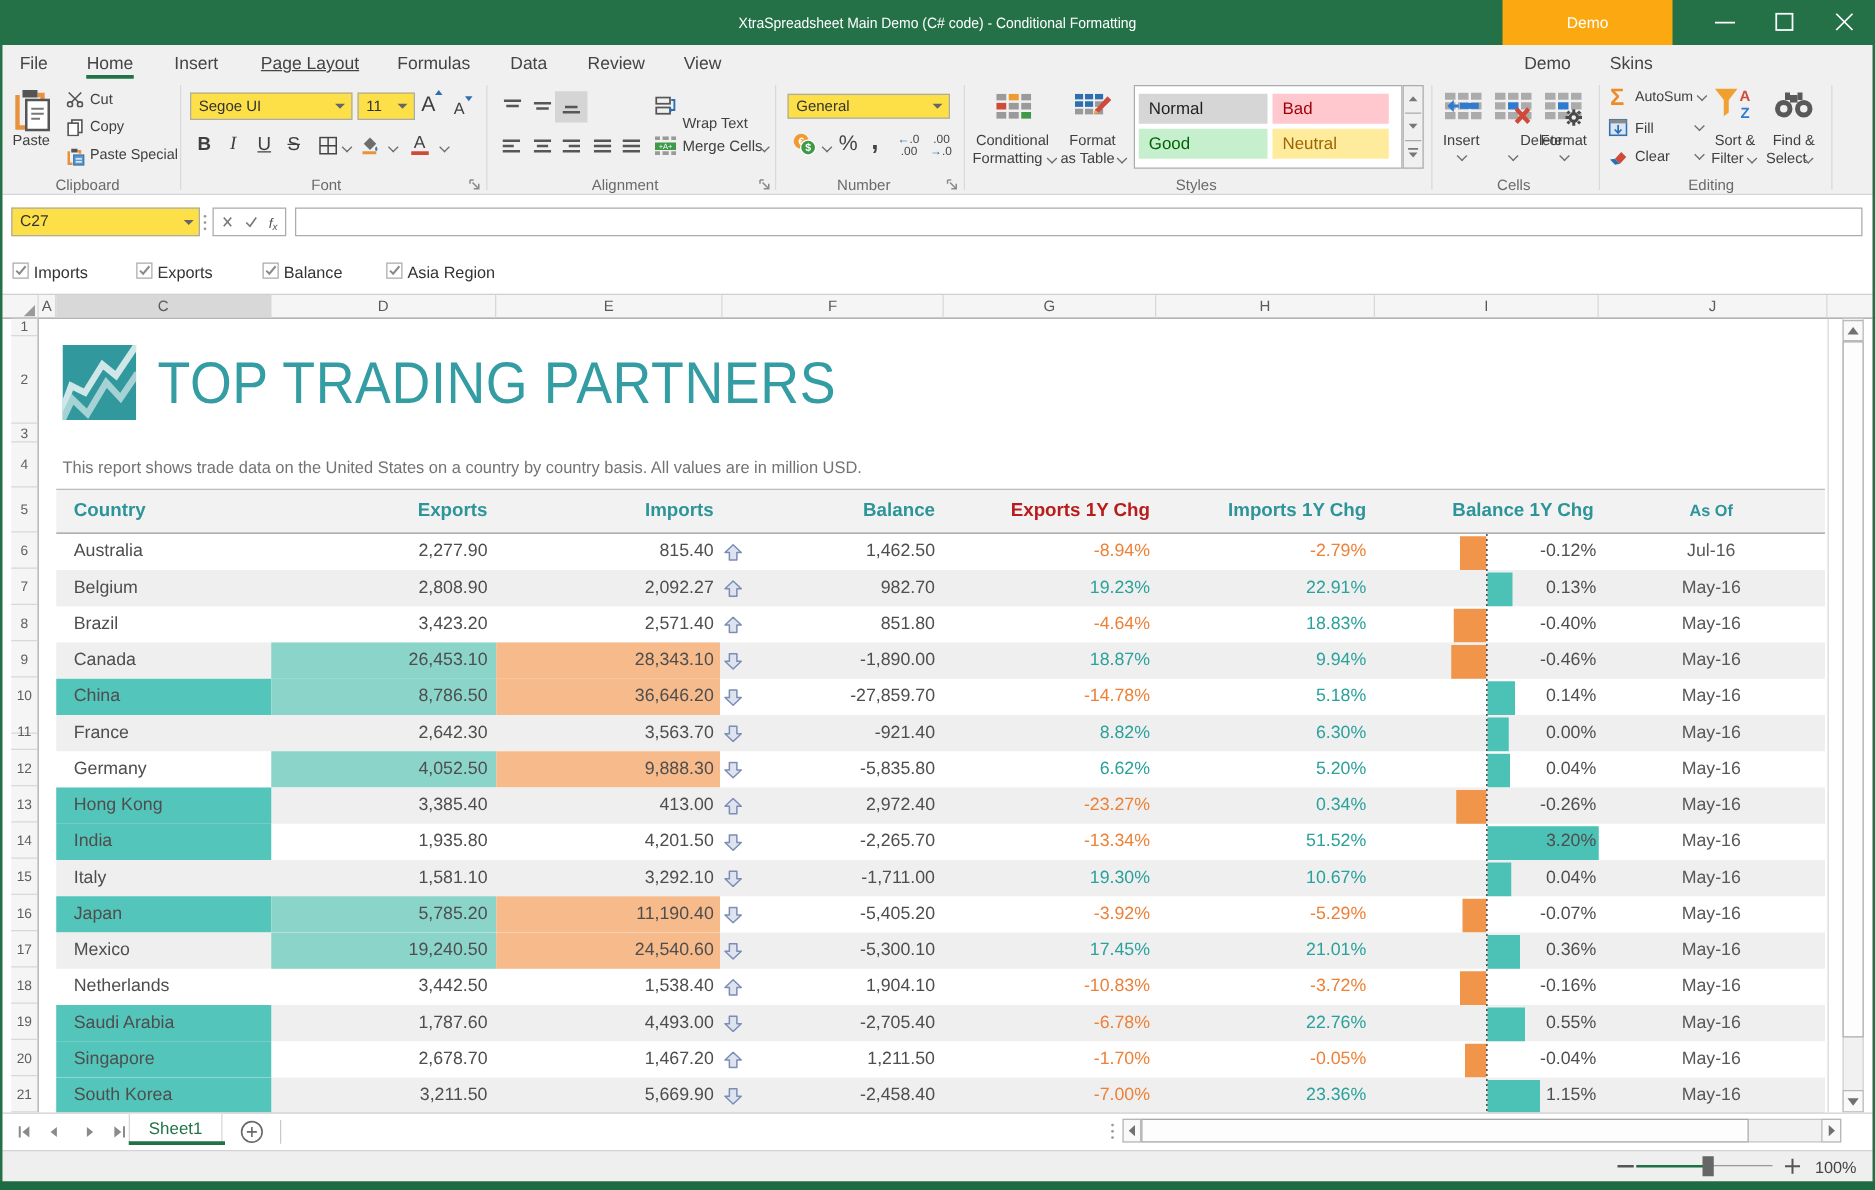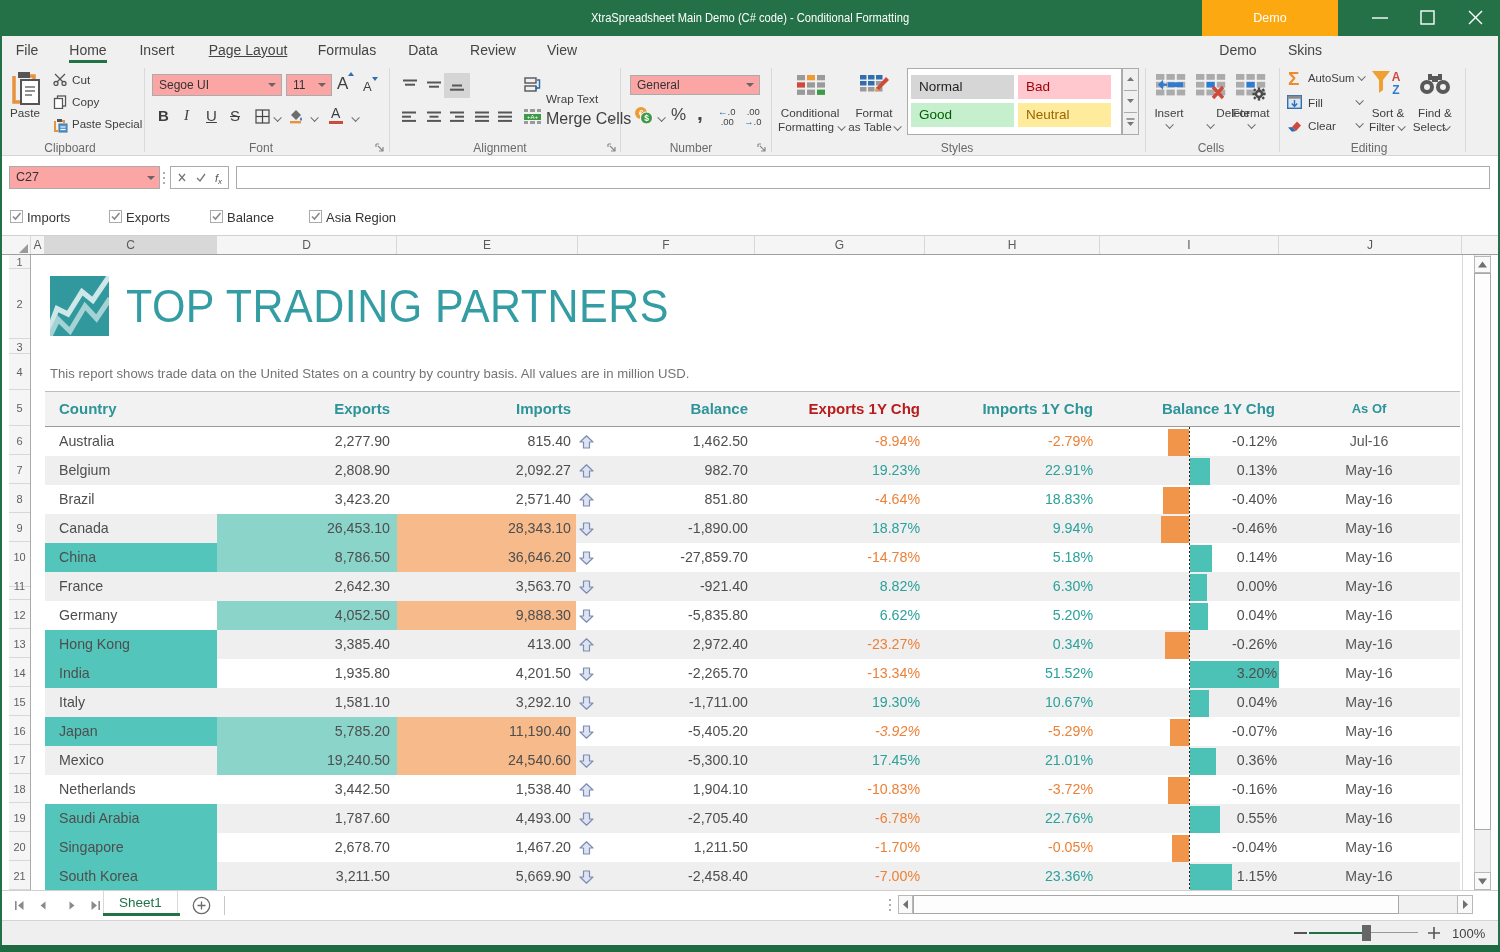--- a/index.html
+++ b/index.html
@@ -5,21 +5,21 @@
 html,body{width:1500px;height:952px;overflow:hidden;background:#fff;}
 #w{position:relative;width:1500px;height:952px;overflow:hidden;background:#fff;}
 .ab{position:absolute;}
 .tb{position:absolute;left:0;top:0;width:1500px;height:36px;background:#247148;}
 .tabrow{position:absolute;left:2px;top:36px;width:1496px;height:28px;background:#f0f0f0;}
 .ribbon{position:absolute;left:2px;top:64px;width:1496px;height:92px;background:#f0f0f0;border-bottom:1px solid #d5d5d5;}
 .gsep{position:absolute;top:68px;width:1px;height:84px;background:#d9d9d9;}
 .glabel{position:absolute;top:141px;font-size:12px;color:#6a6a6a;text-align:center;white-space:nowrap;}
 .tab{position:absolute;top:36px;height:28px;line-height:28px;font-size:14px;color:#444;text-align:center;white-space:nowrap;}
 .btnlbl{font-size:11.7px;color:#404040;white-space:nowrap;}
-.combo{position:absolute;background:#fca5a5;border:1px solid #ababab;font-size:12px;color:#333;}
+.combo{position:absolute;background:#fde047;border:1px solid #ababab;font-size:12px;color:#333;}
 .carr{position:absolute;width:0;height:0;border-left:4px solid transparent;border-right:4px solid transparent;border-top:4px solid #666;}
 .dn{position:absolute;width:7px;height:4px;}
 .dn:before{content:"";position:absolute;left:0;top:0;width:5px;height:5px;border-right:1.5px solid #6d6d6d;border-bottom:1.5px solid #6d6d6d;transform:rotate(45deg);transform-origin:60% 60%;}
 .fbar{position:absolute;left:2px;top:157px;width:1496px;height:77px;background:#fff;}
 .colhdr{position:absolute;left:2px;top:235px;width:1496px;height:20px;background:#f5f5f5;border-top:1px solid #d0d0d0;border-bottom:1px solid #9f9f9f;}
 .chcell{position:absolute;top:236px;height:18px;line-height:18px;text-align:center;font-size:12px;color:#5a5a5a;border-right:1px solid #d8d8d8;}
 .rowhdr{position:absolute;left:9px;top:255px;width:22px;height:635px;background:#f5f5f5;border-right:1px solid #ababab;}
 .rh{position:absolute;left:9px;width:21px;text-align:center;font-size:11px;color:#5f5f5f;border-bottom:1px solid #d8d8d8;}
 .cell{position:absolute;font-size:14.2px;color:#4e4e4e;white-space:nowrap;}
 .num{text-align:right;}
@@ -184,21 +184,21 @@
 <svg class="ab" style="left:524px;top:109px;" width="17" height="15">
       <rect x="0" y="0" width="4" height="3" fill="#9a9a9a"></rect>
       <rect x="6" y="0" width="5" height="3" fill="#9a9a9a"></rect>
       <rect x="13" y="0" width="4" height="3" fill="#9a9a9a"></rect>
       <rect x="0" y="5" width="17" height="6" fill="#3e9948"></rect>
       <text x="8.5" y="10" font-size="6" fill="#fff" text-anchor="middle" font-family="Liberation Sans">+A+</text>
       <rect x="0" y="12" width="4" height="3" fill="#9a9a9a"></rect>
       <rect x="6" y="12" width="5" height="3" fill="#9a9a9a"></rect>
       <rect x="13" y="12" width="4" height="3" fill="#9a9a9a"></rect>
     </svg>
-<div class="btnlbl ab" style="left:546px;top:110px;font-size:16px;">Merge Cells</div>
+<div class="btnlbl ab" style="left:546px;top:110px;font-size:12px;">Merge Cells</div>
 <div class="dn" style="left:608px;top:115px;"></div>
 <div class="combo" style="left:630px;top:75px;width:130px;height:20px;line-height:18px;padding-left:6px;">General</div>
 <div class="carr" style="left:746px;top:83px;"></div>
 <svg class="ab" style="left:634px;top:106px;" width="20" height="19">
       <circle cx="7" cy="7" r="6" fill="#ef9b32"></circle>
       <text x="7" y="10" font-size="8.5" fill="#fff" text-anchor="middle" font-weight="bold" font-family="Liberation Sans">€</text>
       <circle cx="12.5" cy="12" r="6" fill="#3e9948" stroke="#fff" stroke-width="1"></circle>
       <text x="12.5" y="15" font-size="8.5" fill="#fff" text-anchor="middle" font-weight="bold" font-family="Liberation Sans">$</text>
     </svg>
 <div class="dn" style="left:658px;top:115px;"></div>
@@ -572,21 +572,21 @@
 <div class="ab" style="left:45px;top:717px;width:172px;height:29px;background:#53c5ba;"></div>
 <div class="ab" style="left:217px;top:717px;width:180px;height:29px;background:#8bd4ca;"></div>
 <div class="ab" style="left:397px;top:717px;width:179px;height:29px;background:#f7ba8b;"></div>
 <div class="cell" style="top:717px;height:29px;line-height:29px;left:59px;">Japan</div>
 <div class="cell num" style="top:717px;height:29px;line-height:29px;left:230px;width:160px;">5,785.20</div>
 <div class="cell num" style="top:717px;height:29px;line-height:29px;left:411px;width:160px;">11,190.40</div>
 <svg class="ab" style="left:579px;top:725px;" width="15" height="14">
       <path d="M7.5 13.2 L1 7 L4.5 7 L4.5 1 L10.5 1 L10.5 7 L14 7 Z" fill="#dde3ef" stroke="#7c8cb4" stroke-width="1.2" stroke-linejoin="round"></path>
     </svg>
 <div class="cell num" style="top:717px;height:29px;line-height:29px;left:598px;width:150px;">-5,405.20</div>
-<div class="cell num" style="top:717px;height:29px;line-height:29px;left:770px;width:150px;color:#ec8137;font-style:italic;">-3.92%</div>
+<div class="cell num" style="top:717px;height:29px;line-height:29px;left:770px;width:150px;color:#ec8137;">-3.92%</div>
 <div class="cell num" style="top:717px;height:29px;line-height:29px;left:943px;width:150px;color:#ec8137;">-5.29%</div>
 <div class="ab" style="left:1170px;top:719px;width:19px;height:27px;background:#f0954a;"></div>
 <div class="cell num" style="top:717px;height:29px;line-height:29px;left:1127px;width:150px;">-0.07%</div>
 <div class="cell" style="top:717px;height:29px;line-height:29px;left:1289px;width:160px;text-align:center;color:#595959;">May-16</div>
 <div class="ab" style="left:45px;top:746px;width:1415px;height:29px;background:#efefef;"></div>
 <div class="ab" style="left:217px;top:746px;width:180px;height:29px;background:#8bd4ca;"></div>
 <div class="ab" style="left:397px;top:746px;width:179px;height:29px;background:#f7ba8b;"></div>
 <div class="cell" style="top:746px;height:29px;line-height:29px;left:59px;">Mexico</div>
 <div class="cell num" style="top:746px;height:29px;line-height:29px;left:230px;width:160px;">19,240.50</div>
 <div class="cell num" style="top:746px;height:29px;line-height:29px;left:411px;width:160px;">24,540.60</div>

